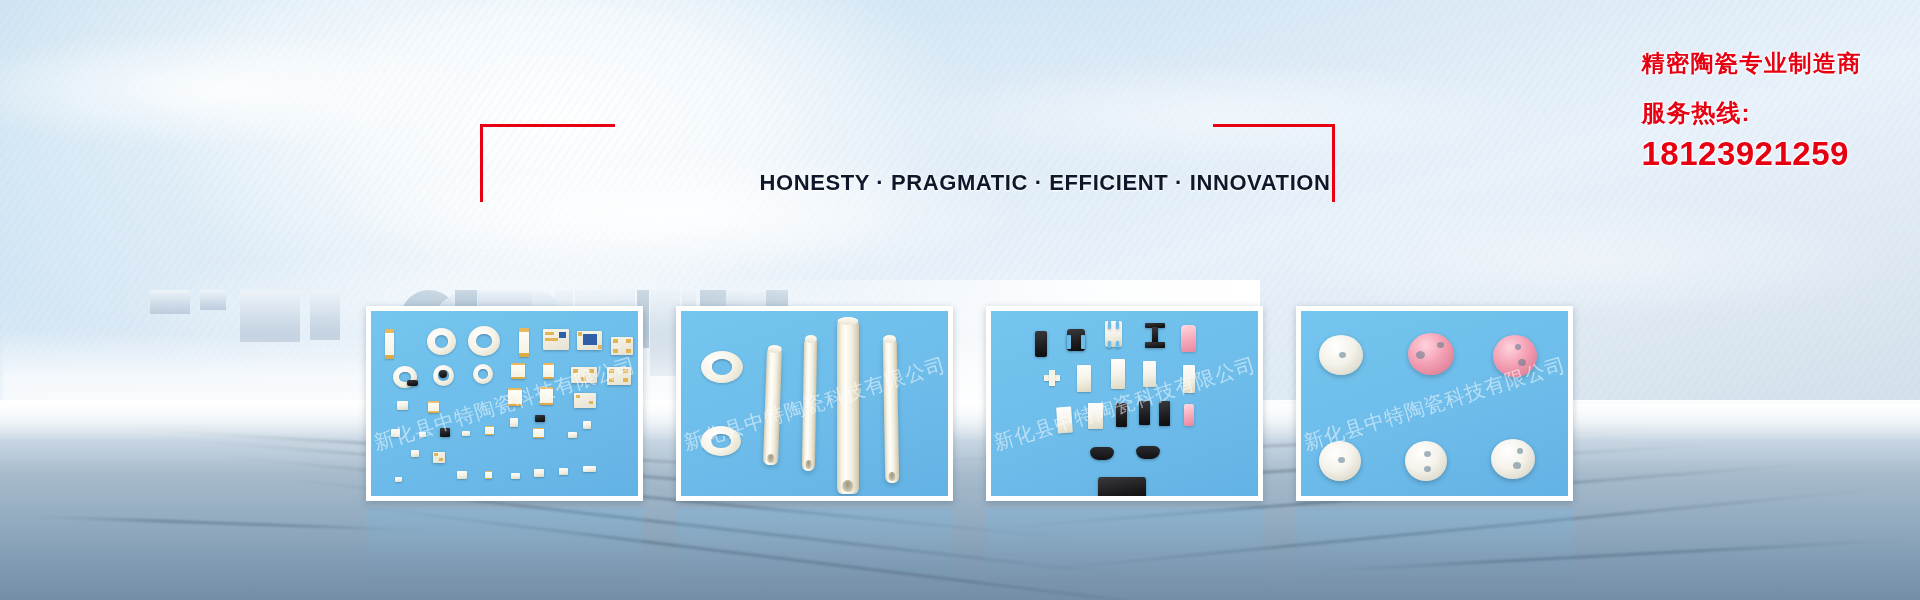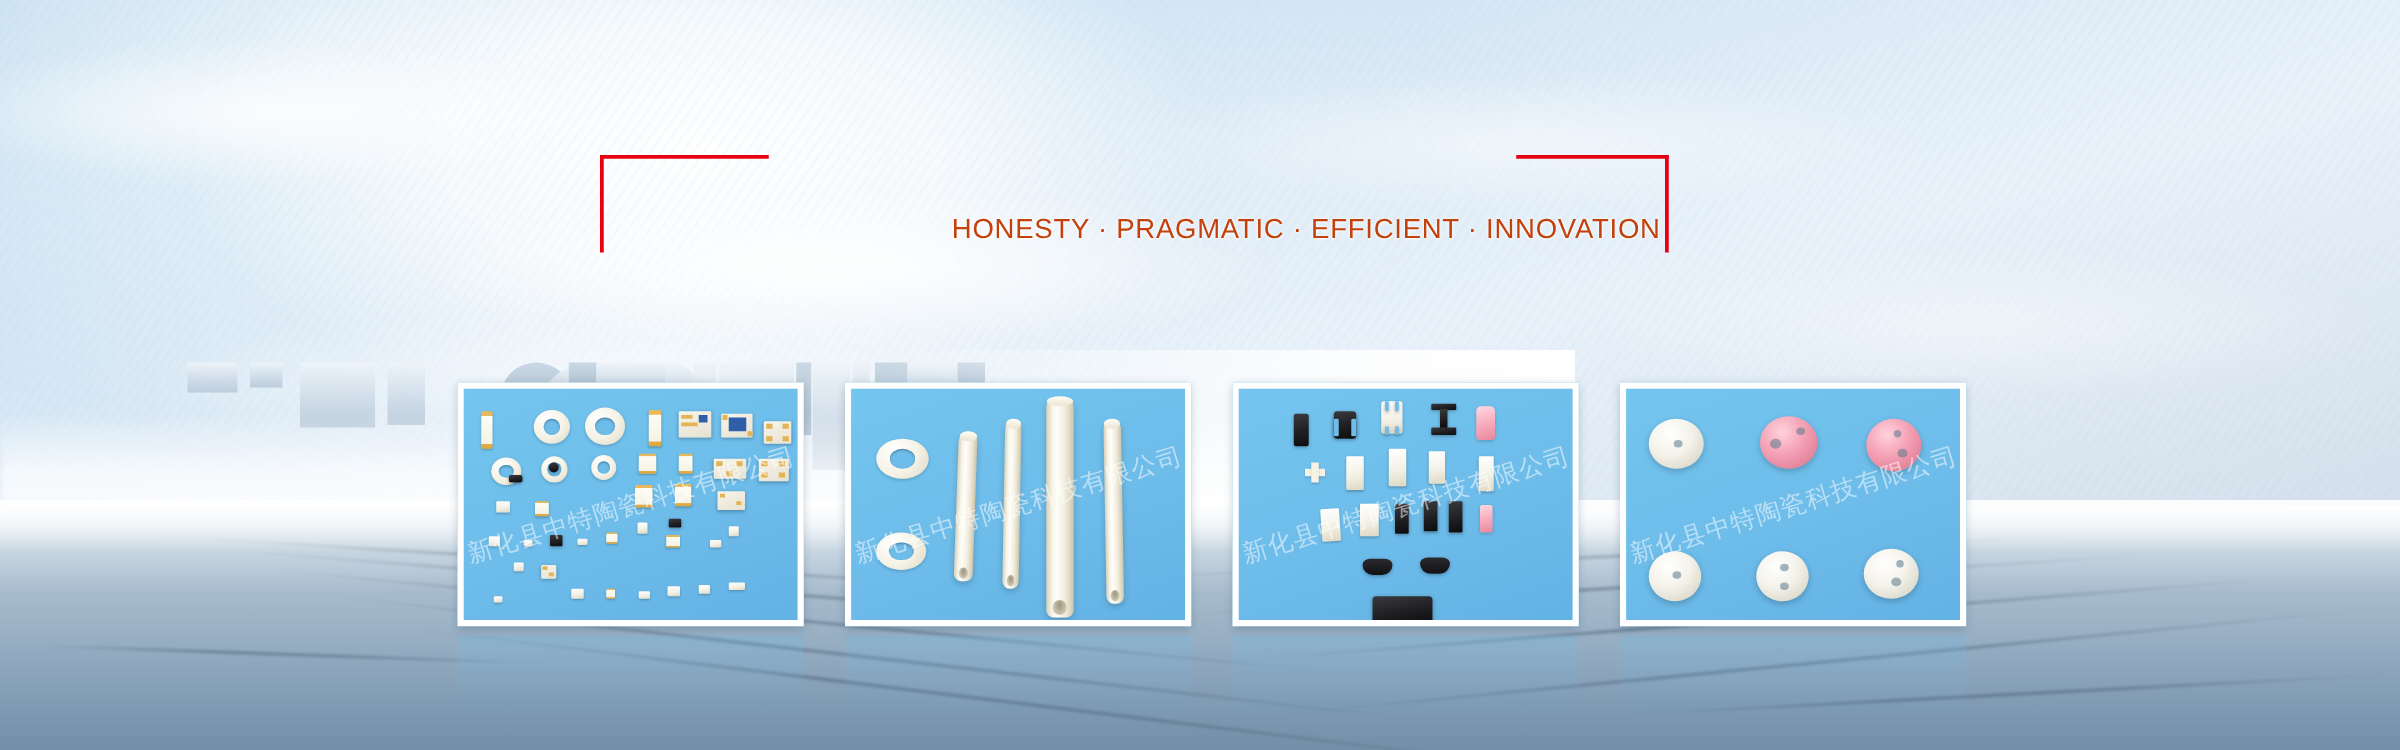--- a/index.html
+++ b/index.html
@@ -99,21 +99,21 @@
     font-family:"DejaVu Serif","Liberation Serif",serif;
     font-size:47px; font-weight:bold; color:#e60012;
     letter-spacing:6px; white-space:nowrap;
     text-shadow:
       0 0 3px #fff, 1px 1px 3px #fff, -1px -1px 3px #fff,
       1px -1px 3px #fff, -1px 1px 3px #fff, 0 2px 5px rgba(255,255,255,.9);
   }
   .slogan-en {
     position:absolute; left:160px; top:62px; width:810px;
     text-align:center;
-    font-size:22px; font-weight:normal; color:#c2410c;
+    font-size:22px; font-weight:bold; color:#0f172a;
     letter-spacing:.6px; white-space:nowrap;
     text-shadow:0 0 3px rgba(255,255,255,.95), 0 1px 2px rgba(255,255,255,.9);
   }
 
   
   #right-block { position:absolute; right:58px; top:48px; text-align:left; }
   .rb-line1 {
     font-size:23px; font-weight:bold; color:#e60012; letter-spacing:1.5px;
     text-shadow:0 0 3px #fff, 1px 1px 2px #fff, -1px -1px 2px #fff;
     margin-bottom:18px; white-space:nowrap;
@@ -278,20 +278,23 @@
     <span class="br-v" data-interactable="false" style="left:0px;top:16px;height:78px;"></span>
 
     <span class="br-h" data-interactable="false" style="left:733px;top:16px;width:122px;"></span>
     <span class="br-v" data-interactable="false" style="left:852px;top:16px;height:78px;"></span>
 
     <div class="slogan-en" data-interactable="false">HONESTY · PRAGMATIC · EFFICIENT · INNOVATION</div>
   </div>
 </div>
 
 <div id="right-block" data-interactable="false">
+  <div class="rb-line1" data-interactable="false">精密陶瓷专业制造商</div>
+  <div class="rb-line2" data-interactable="false">服务热线:</div>
+  <div class="rb-line3" data-interactable="true">18123921259</div>
 </div>
 
 <div id="panels" data-interactable="false">
 
   <div class="panel" data-interactable="true" style="left:366px;">
     <div class="panel-inner" data-interactable="false">
       <div class="pt chip gold-ends" style="left:14px;top:18px;width:9px;height:30px;"></div>
       <div class="pt ring" style="left:56px;top:17px;width:29px;height:27px;"></div>
       <div class="pt ring" style="left:97px;top:15px;width:32px;height:30px;"></div>
       <div class="pt chip gold-ends" style="left:148px;top:17px;width:10px;height:29px;"></div>

